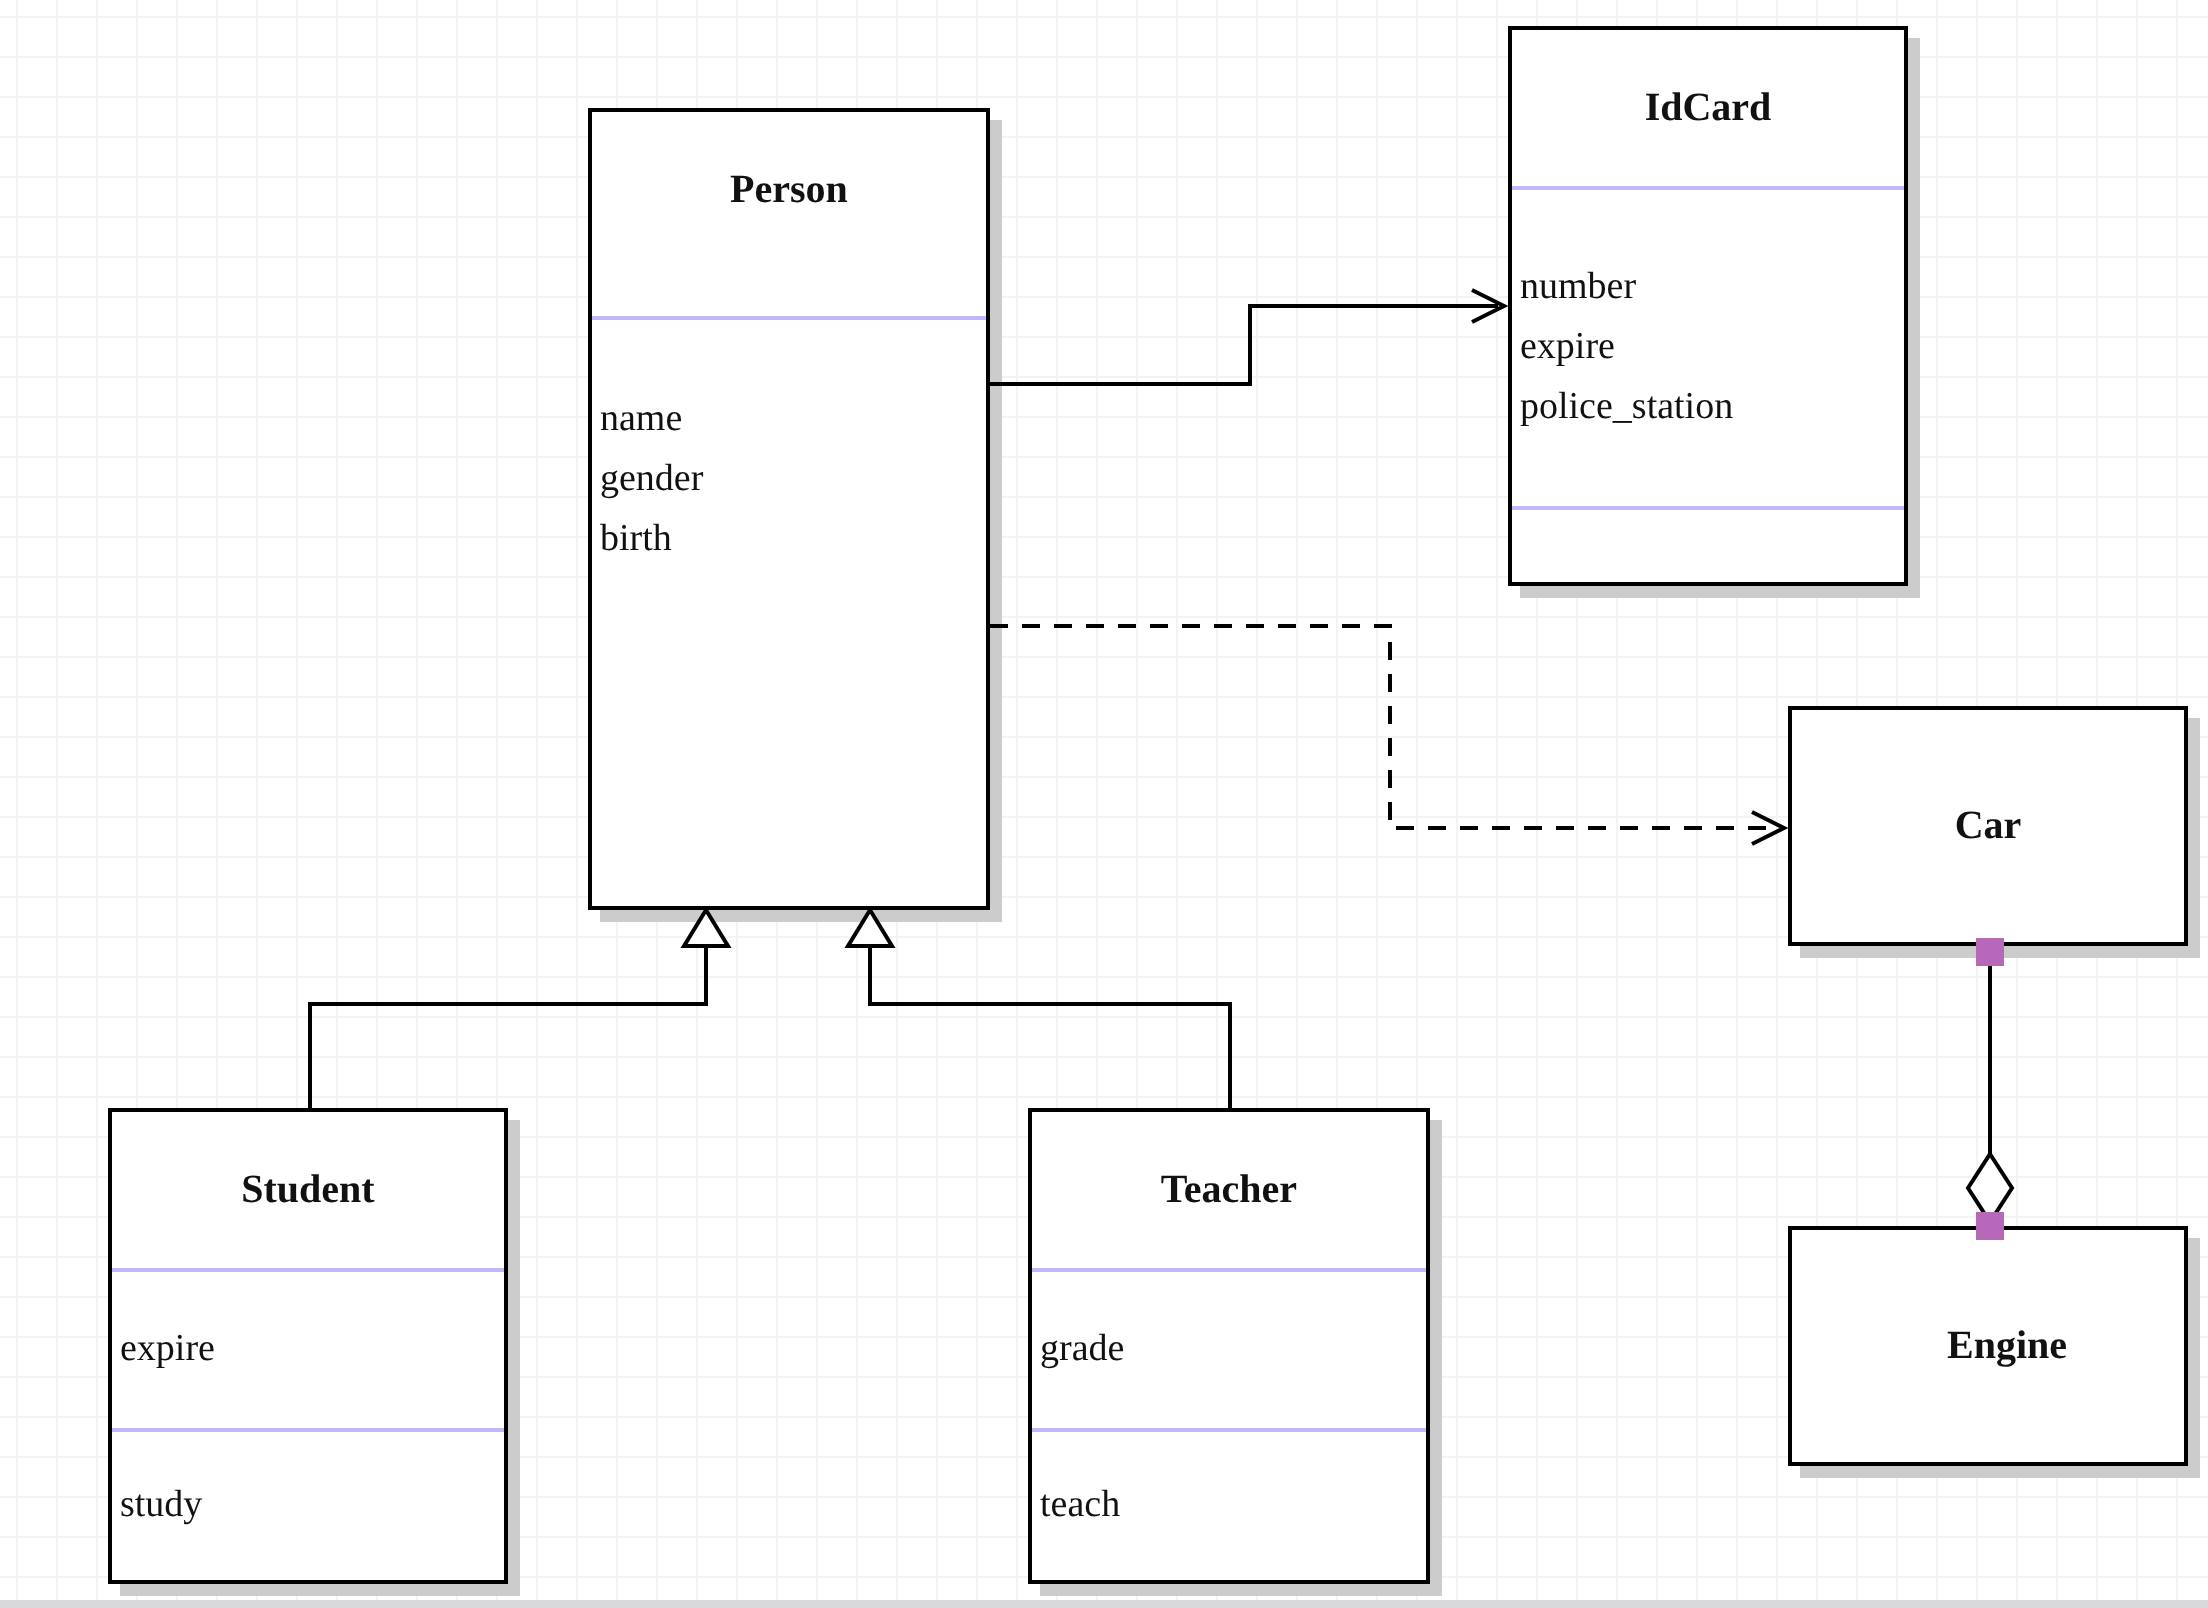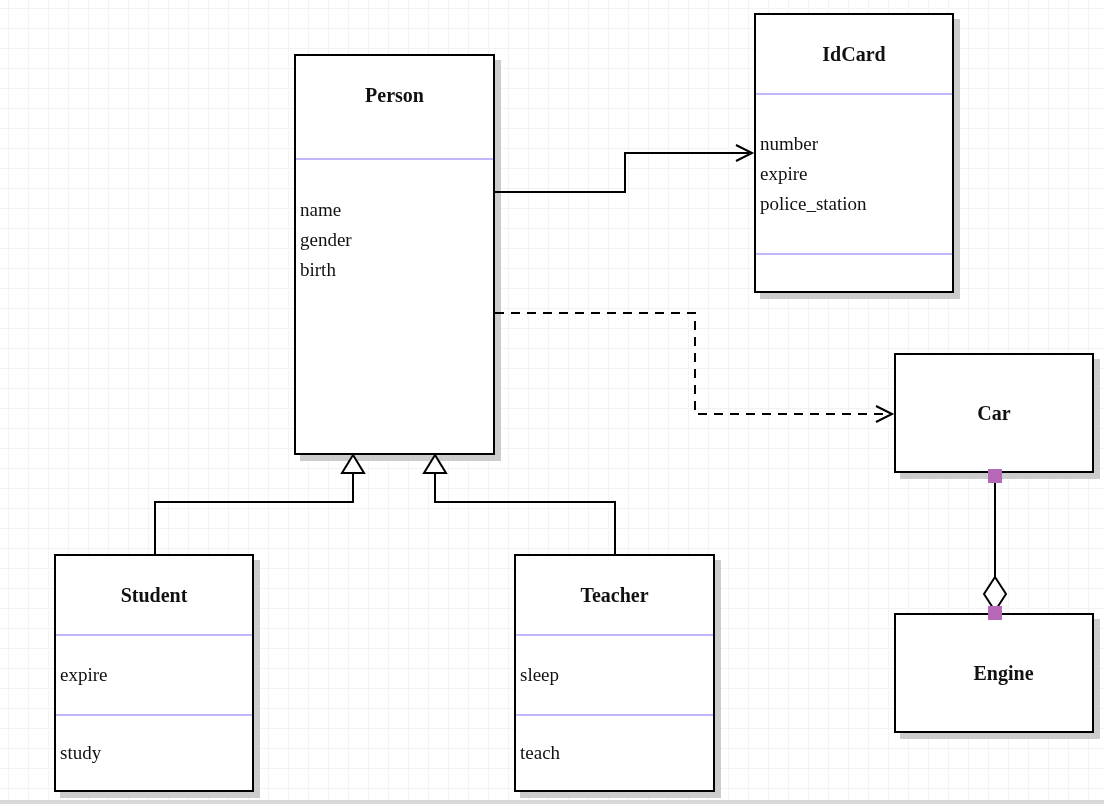--- a/index.html
+++ b/index.html
@@ -109,21 +109,21 @@
       <span class="member">expire</span>
     </div>
     <div class="compartment members" style="flex:1;">
       <span class="member">study</span>
     </div>
   </div>
 
   <div class="uml-class" style="left:514px; top:554px; width:201px; height:238px;">
     <div class="compartment class-title" style="height:78px;">Teacher</div>
     <div class="compartment members" style="height:80px;">
-      <span class="member">sleep</span>
+      <span class="member">grade</span>
     </div>
     <div class="compartment members" style="flex:1;">
       <span class="member">teach</span>
     </div>
   </div>
 
   <svg class="connector-layer" viewBox="0 0 1104 804">
 
     <g class="edge">
       <path d="M495,192 H625 V153 H749" fill="none" stroke="#000000" stroke-width="2"></path>

